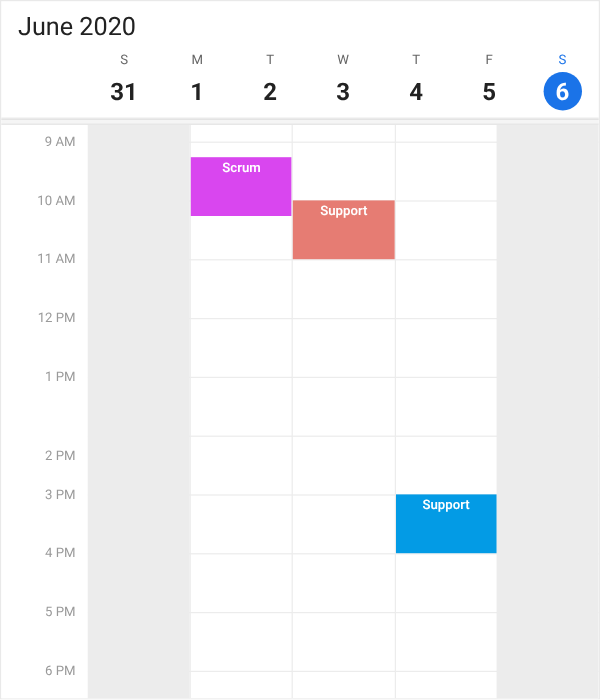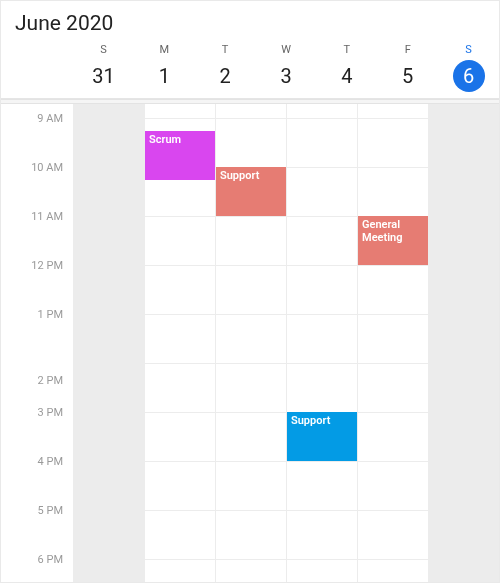--- a/index.html
+++ b/index.html
@@ -28,21 +28,21 @@
   .time-gutter-spacer { width: 72px; flex-shrink: 0; }
   .day-header {
     flex: 1 1 0;
     text-align: center;
     cursor: pointer;
     user-select: none;
   }
   .day-name { font-size: 11px; color: #666; }
   .day-date {
     font-size: 20px;
-    font-weight: 400;
+    font-weight: 700;
     color: #222;
     margin-top: 4px;
     display: inline-flex;
     align-items: center;
     justify-content: center;
     width: 32px;
     height: 32px;
     border-radius: 50%;
   }
   .day-header.today .day-name { color: #1a73e8; }
@@ -52,20 +52,21 @@
     height: 5px;
     background: #f5f5f5;
     border-top: 1px solid #e3e3e3;
     border-bottom: 1px solid #e3e3e3;
   }
 
   .grid-scroll {
     position: relative;
     flex: 1 1 auto;
     overflow: hidden;
+    text-align: center;
   }
   .grid-inner {
     display: flex;
     position: relative;
     height: 100%;
   }
   .time-gutter {
     width: 72px;
     flex-shrink: 0;
     position: relative;
@@ -165,20 +166,17 @@
       <div class="day-col outside"></div>
           <div class="day-col">
             <div class="event" style="top: 27px; height: 49px; background: #d946ef;"><span>Scrum</span></div>
           </div>
           <div class="day-col">
             <div class="event" style="top: 63px; height: 49px; background: rgb(230, 124, 115);"><span>Support</span></div>
           </div>
           <div class="day-col">
             <div class="event" style="top: 308px; height: 49px; background: rgb(3, 155, 229);"><span>Support</span></div>
           </div>
-          <div class="day-col">
-            <div class="event" style="top: 112px; height: 49px; background: rgb(230, 124, 115);"><span>General Meeting</span></div>
-          </div>
           <div class="day-col outside"></div>
         </div>
     </div>
   </div>
 </div>
 
 </body></html>

